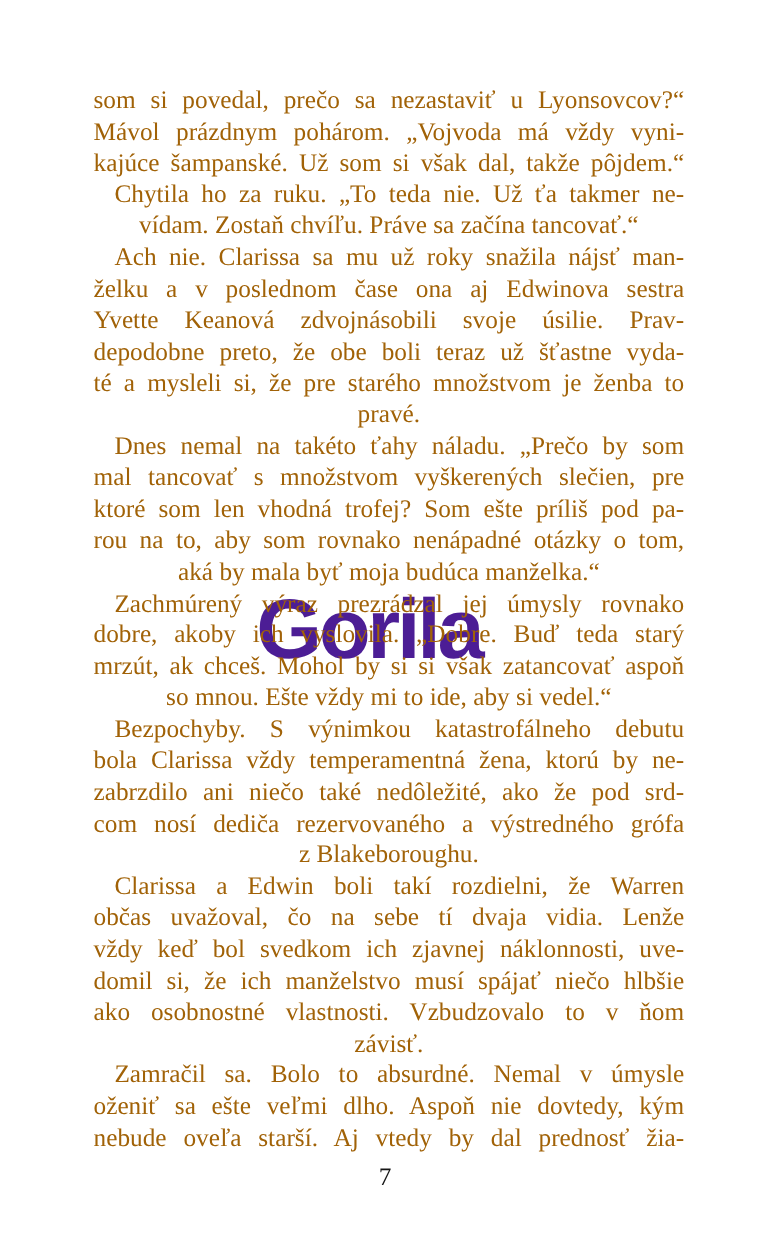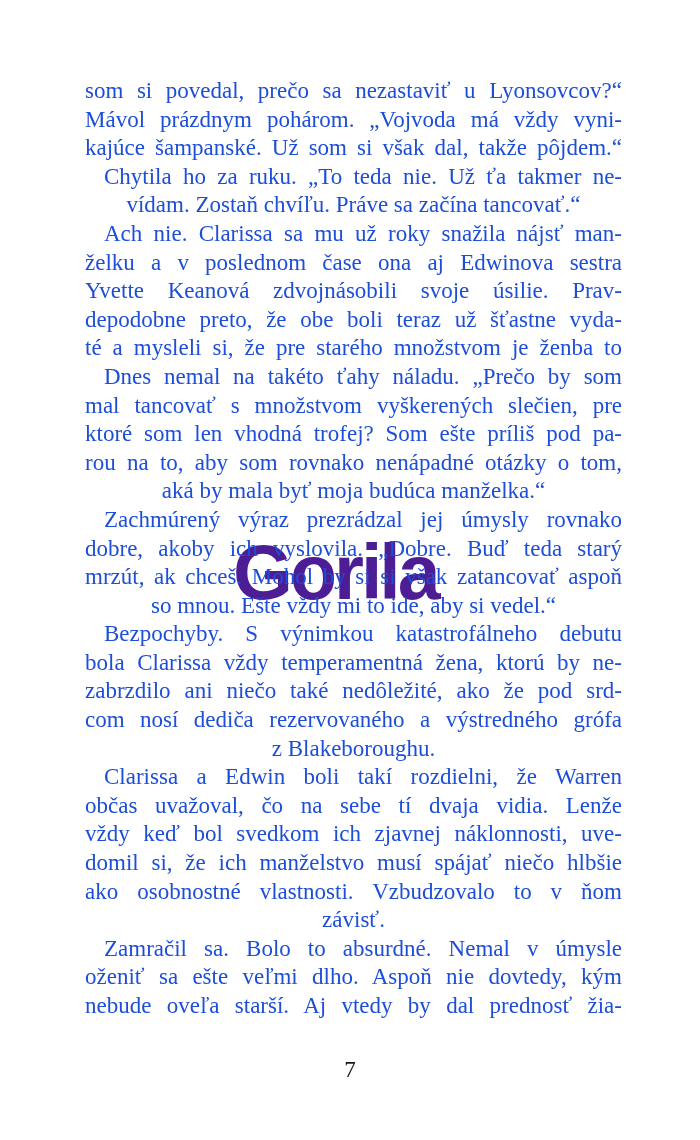--- a/index.html
+++ b/index.html
@@ -28,21 +28,21 @@
     color: #4c1d95;
     user-select: none;
     pointer-events: none;
   }
   .text-block {
     position: absolute;
     left: 85px;
     top: 77px;
     width: 537px;
     z-index: 2;
-    color: #1d4ed8;
+    color: #a16207;
     font-size: 23px;
   }
   .line {
     height: 28.6px;
     line-height: 28.6px;
     text-align: center;
     white-space: nowrap;
   }
   .line.just {
     white-space: normal;
@@ -74,20 +74,21 @@
       <div class="line just">som si povedal, prečo sa nezastaviť u Lyonsovcov?“</div>
       <div class="line just">Mávol prázdnym pohárom. „Vojvoda má vždy vyni-</div>
       <div class="line just">kajúce šampanské. Už som si však dal, takže pôjdem.“</div>
       <div class="line just ind">Chytila ho za ruku. „To teda nie. Už ťa takmer ne-</div>
       <div class="line">vídam. Zostaň chvíľu. Práve sa začína tancovať.“</div>
       <div class="line just ind">Ach nie. Clarissa sa mu už roky snažila nájsť man-</div>
       <div class="line just">želku a v poslednom čase ona aj Edwinova sestra</div>
       <div class="line just">Yvette Keanová zdvojnásobili svoje úsilie. Prav-</div>
       <div class="line just">depodobne preto, že obe boli teraz už šťastne vyda-</div>
       <div class="line just">té a mysleli si, že pre starého množstvom je ženba to</div>
+      <div class="line">pravé.</div>
       <div class="line just ind">Dnes nemal na takéto ťahy náladu. „Prečo by som</div>
       <div class="line just">mal tancovať s množstvom vyškerených slečien, pre</div>
       <div class="line just">ktoré som len vhodná trofej? Som ešte príliš pod pa-</div>
       <div class="line just">rou na to, aby som rovnako nenápadné otázky o tom,</div>
       <div class="line">aká by mala byť moja budúca manželka.“</div>
       <div class="line just ind">Zachmúrený výraz prezrádzal jej úmysly rovnako</div>
       <div class="line just">dobre, akoby ich vyslovila. „Dobre. Buď teda starý</div>
       <div class="line just">mrzút, ak chceš. Mohol by si si však zatancovať aspoň</div>
       <div class="line">so mnou. Ešte vždy mi to ide, aby si vedel.“</div>
       <div class="line just ind">Bezpochyby. S výnimkou katastrofálneho debutu</div>

